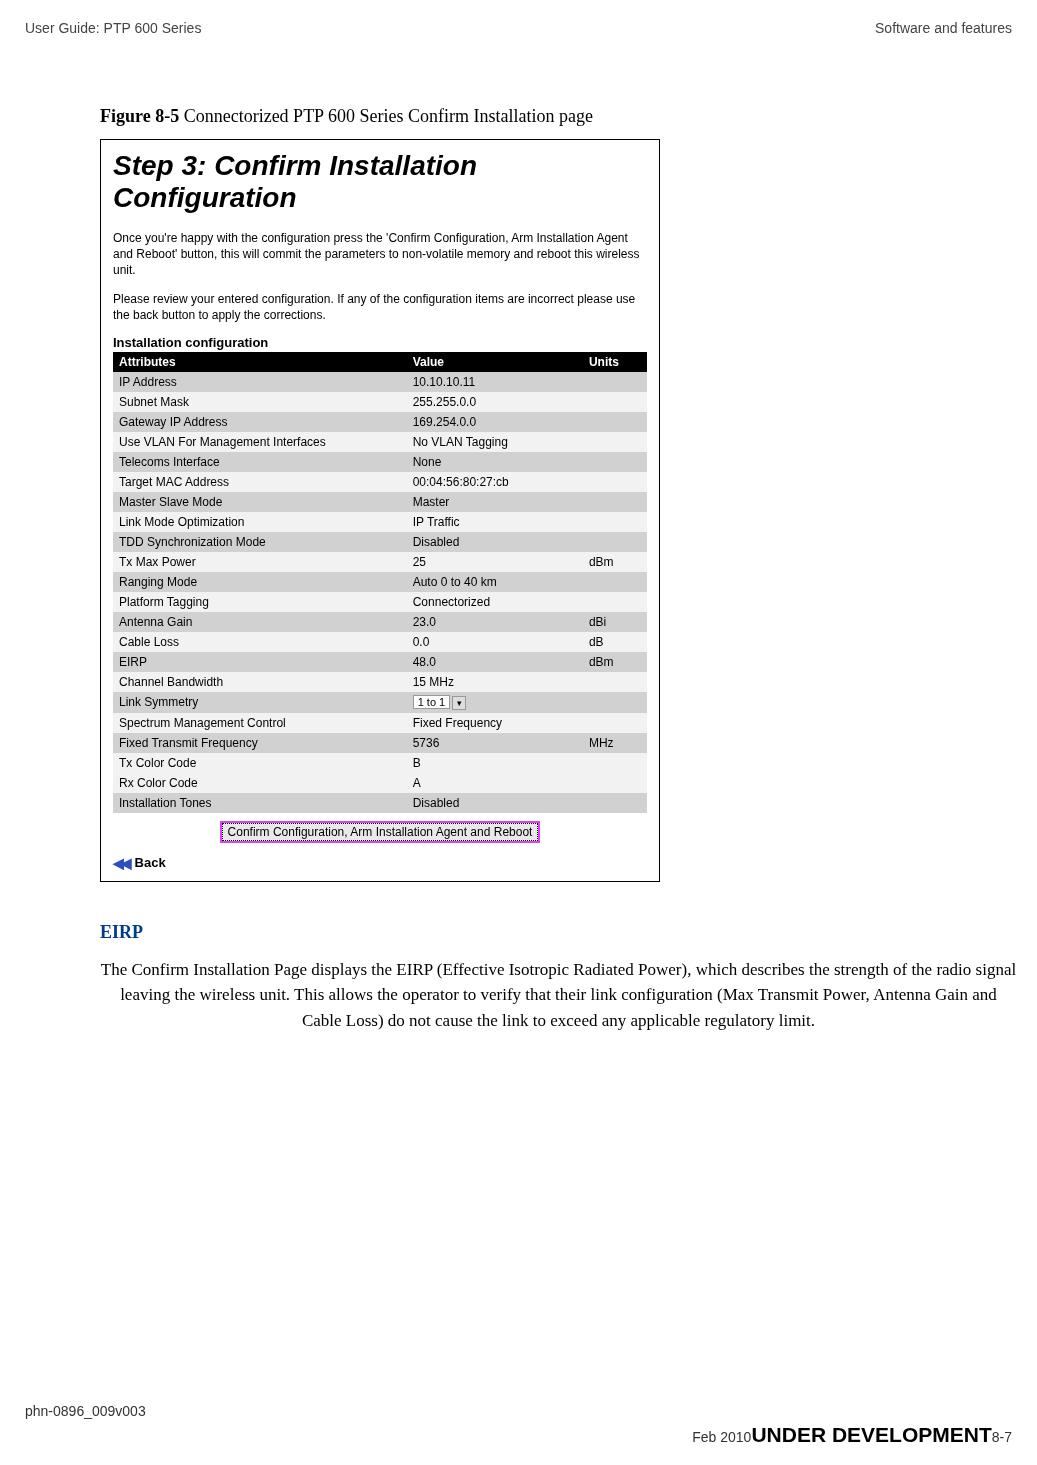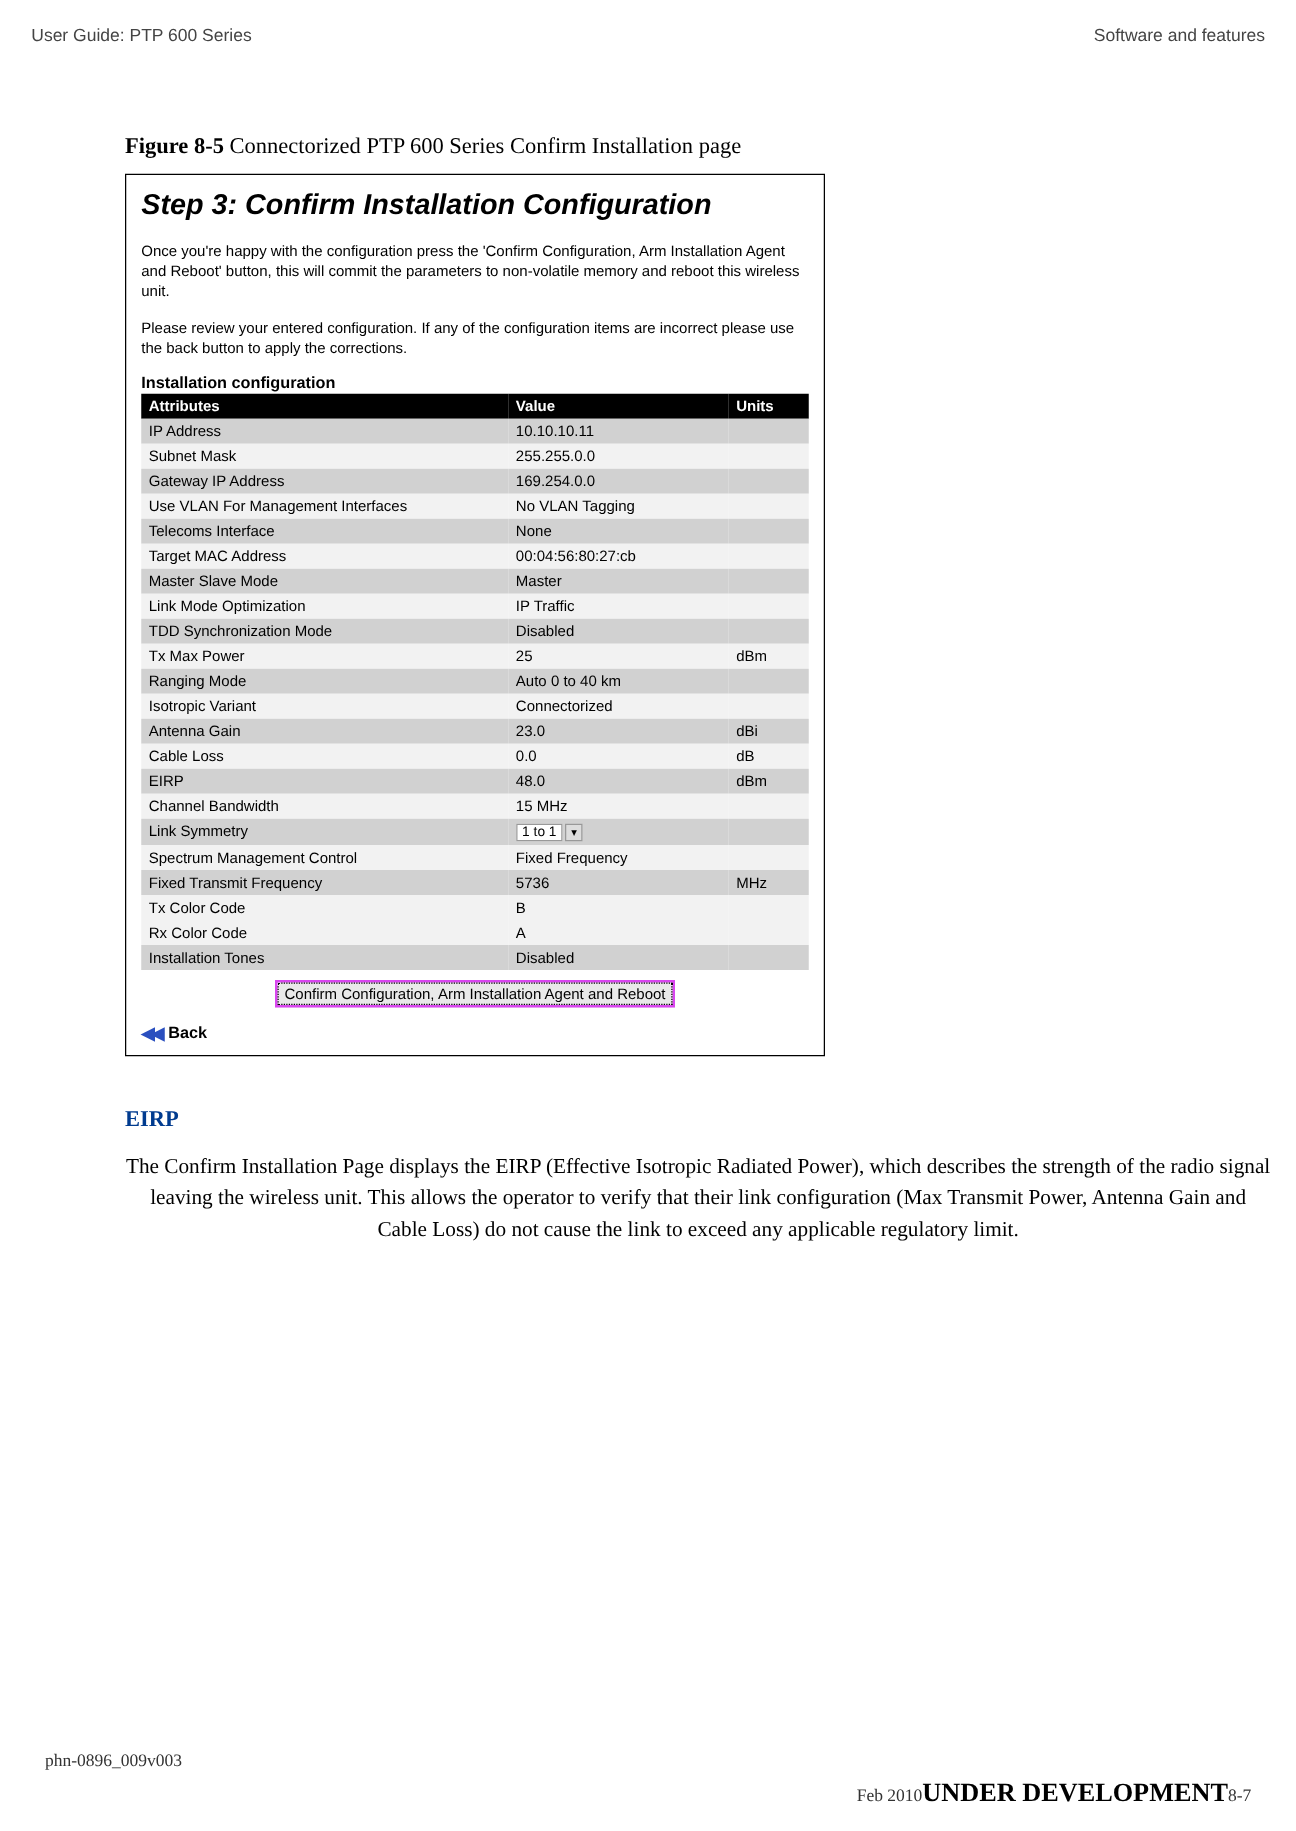--- a/index.html
+++ b/index.html
@@ -29,21 +29,21 @@
     .figure-box {
       border: 1px solid #000;
       margin: 12px 0 0 100px;
       width: 560px;
       background: #fff;
       padding: 10px 12px 10px 12px;
       font-family: Arial, Helvetica, sans-serif;
       font-size: 13px;
     }
     .step-title {
-      font-size: 23px;
+      font-size: 28px;
       font-weight: bold;
       font-style: italic;
       font-family: Arial, Helvetica, sans-serif;
       margin-bottom: 16px;
     }
     .intro-p {
       font-size: 12px;
       line-height: 1.35;
       margin-bottom: 12px;
     }
@@ -113,22 +113,22 @@
       font-size: 17px;
       line-height: 1.5;
       font-family: Georgia, serif;
       text-align: center;
     }
     .footer {
       position: absolute;
       bottom: 18px;
       left: 0;
       width: 100%;
-      padding: 0 36px;
-      font-family: Liberation Serif, serif;
+      padding: 0 25px;
+      font-family: Liberation Sans, sans-serif;
       font-size: 14px;
       color: #333;
     }
     .footer-top { margin-bottom: 4px; }
     .footer-row {
       display: flex;
       justify-content: flex-end;
       align-items: baseline;
     }
     .under-dev {
@@ -232,21 +232,21 @@
           <td>Tx Max Power</td>
           <td>25</td>
           <td>dBm</td>
         </tr>
         <tr class="odd">
           <td>Ranging Mode</td>
           <td>Auto 0 to 40 km</td>
           <td></td>
         </tr>
         <tr class="even">
-          <td>Isotropic Variant</td>
+          <td>Platform Tagging</td>
           <td>Connectorized</td>
           <td></td>
         </tr>
         <tr class="odd">
           <td>Antenna Gain</td>
           <td>23.0</td>
           <td>dBi</td>
         </tr>
         <tr class="even">
           <td>Cable Loss</td>

